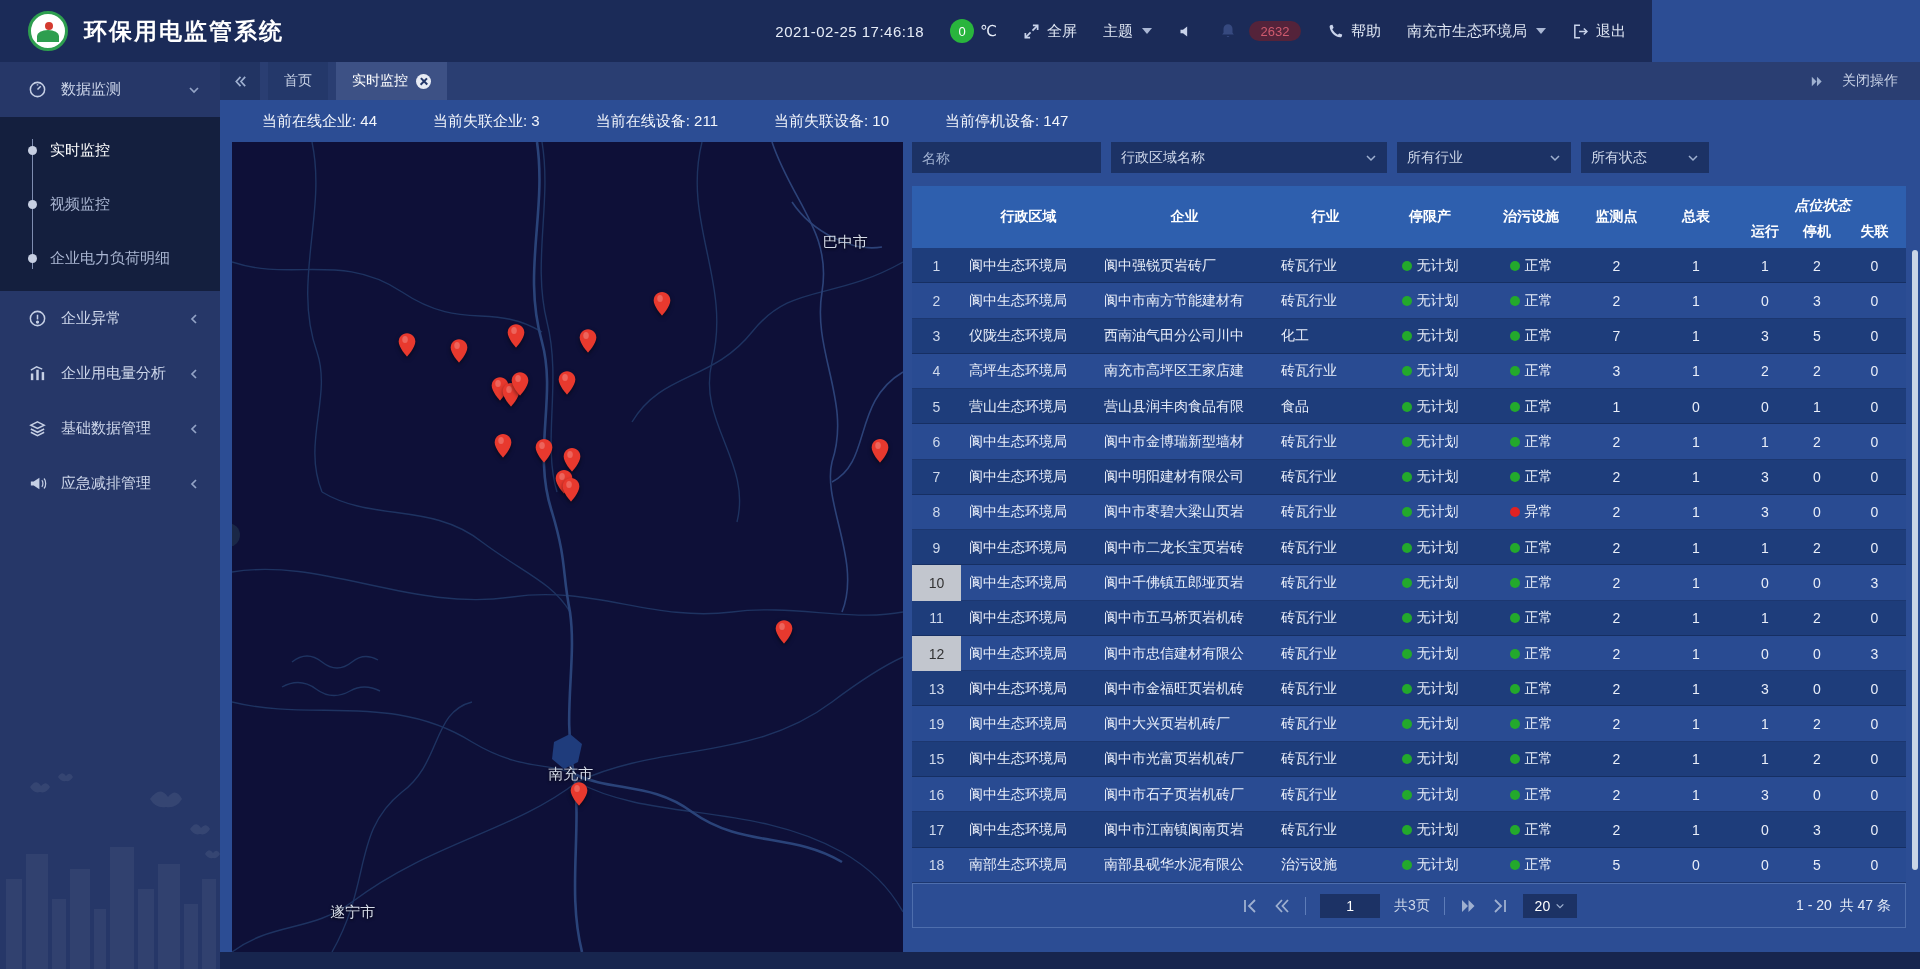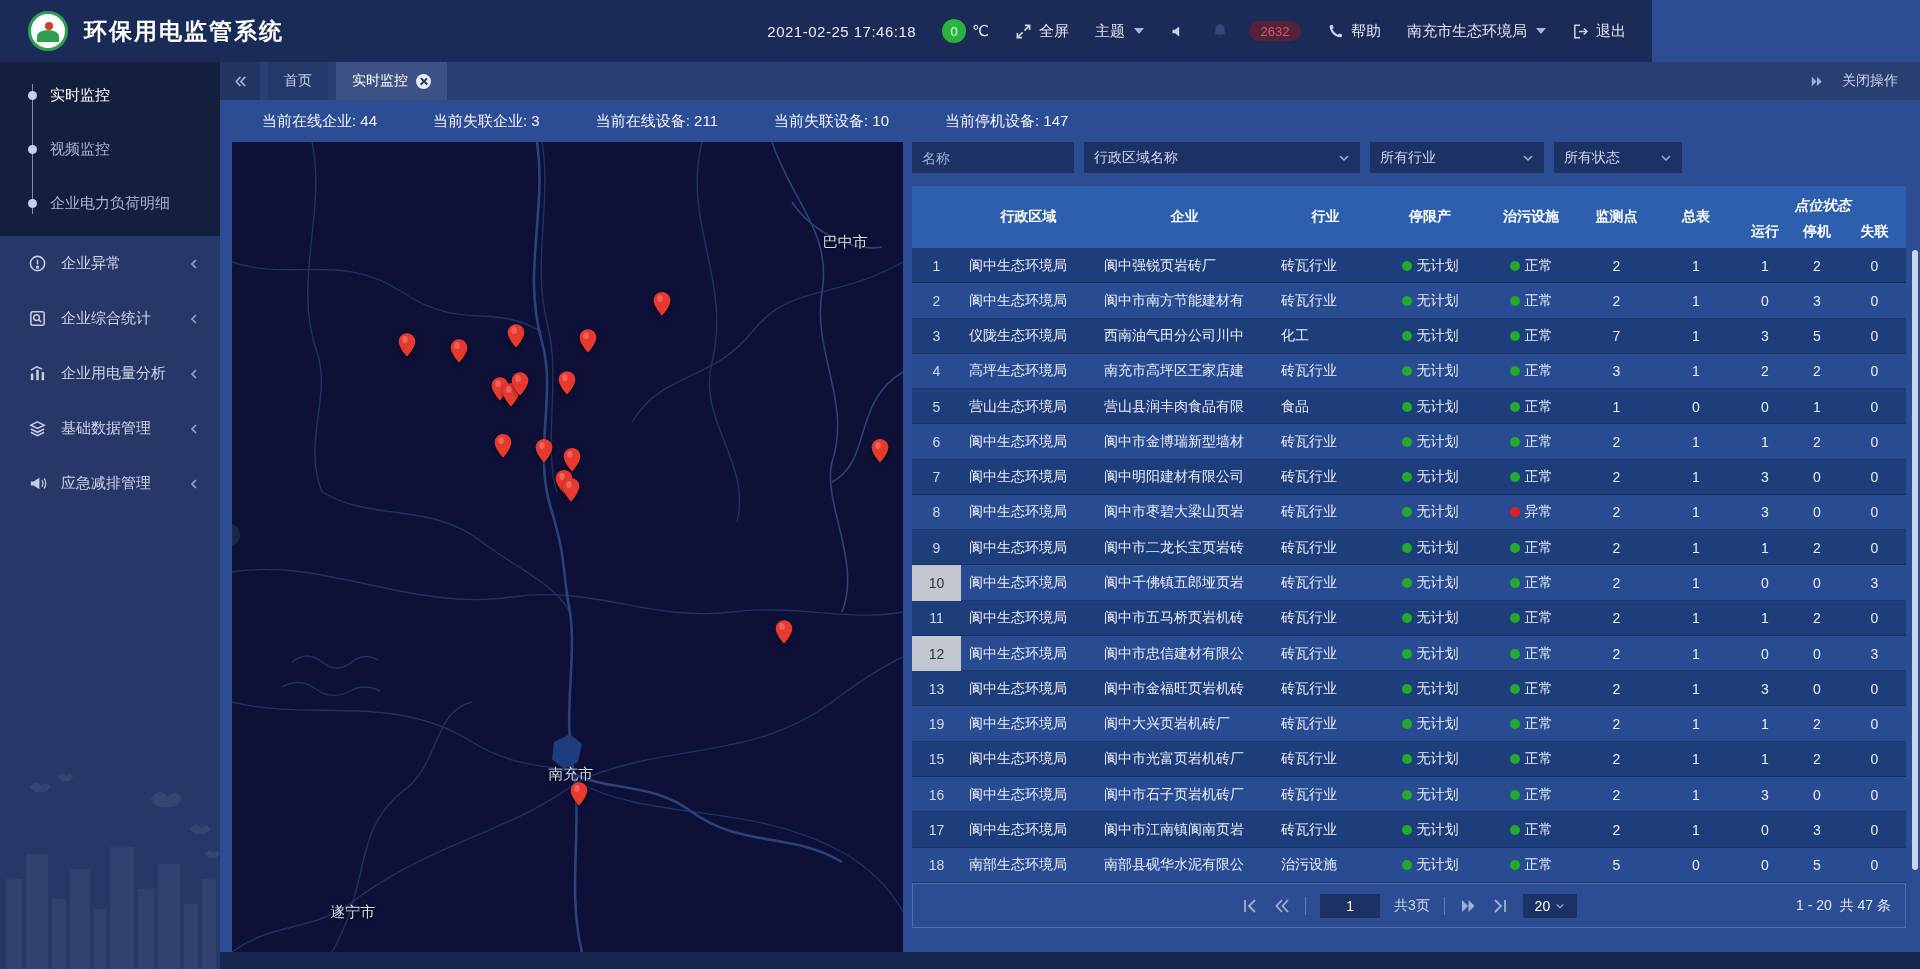--- a/index.html
+++ b/index.html
@@ -14,21 +14,21 @@
   .logo .hill { position:absolute; left:6px; top:16px; width:22px; height:12px; border-radius:50% 50% 0 0; background:#2e9e4f; }
   .app-title { font-size:23px; font-weight:bold; color:#ffffff; letter-spacing:2px; margin-left:16px; }
   .header-right { margin-left:auto; display:flex; align-items:center; gap:26px; margin-right:26px; font-size:15px; }
   .datetime { letter-spacing:.5px; }
   .temp { display:flex; align-items:center; gap:6px; }
   .temp-circle { width:24px; height:24px; border-radius:50%; background:#29b53d; color:#fff; font-size:13px; display:flex; align-items:center; justify-content:center; }
   .hbtn { display:flex; align-items:center; gap:7px; cursor:pointer; color:#dfe6f3; }
   .hicon { width:17px; height:17px; color:#c9d3ea; }
   .hicon svg { width:100%; height:100%; display:block; }
   .caret-down { width:0; height:0; border-left:5px solid transparent; border-right:5px solid transparent; border-top:6px solid #aab7d4; margin-left:2px; }
-  .bell-wrap { display:flex; align-items:center; gap:20px; }
+  .bell-wrap { display:flex; align-items:center; gap:12px; }
   .bell { width:18px; height:18px; color:#36497f; }
   .badge { min-width:52px; height:20px; border-radius:10px; background:#54233a; color:#cf5a6e; font-size:13px; display:flex; align-items:center; justify-content:center; padding:0 8px; }
 
   
   .sidebar { position:absolute; left:0; top:62px; width:220px; height:907px; background:#263768; overflow:hidden; z-index:4; }
   .menu-item { height:55px; display:flex; align-items:center; padding:0 20px 0 28px; color:#cdd6ea; font-size:15px; cursor:pointer; position:relative; }
   .menu-item .micon { width:19px; height:19px; margin-right:14px; color:#c6d0e5; flex:0 0 auto; }
   .menu-item .micon svg { width:100%; height:100%; display:block; }
   .menu-item .chev { margin-left:auto; width:12px; height:12px; color:#93a3c6; }
   .menu-item .chev svg { width:100%; height:100%; display:block; }
@@ -64,21 +64,21 @@
   .map svg.roads { position:absolute; inset:0; }
   .map-label { position:absolute; transform:translate(-50%,-50%); color:#d6dce8; font-size:15px; text-shadow:0 1px 3px rgba(0,0,0,.8); white-space:nowrap; }
   .pin { position:absolute; width:19px; height:26px; transform:translate(-50%,-100%); }
   .pin svg { width:100%; height:100%; display:block; filter:drop-shadow(0 2px 2px rgba(0,0,0,.5)); }
   .map-handle { position:absolute; left:-16px; top:381px; width:24px; height:24px; border-radius:50%; background:#1a2746; display:flex; align-items:center; justify-content:center; cursor:pointer; z-index:2; }
   .map-handle svg { width:10px; height:10px; color:#cfd8ea; }
 
   
   .panel { position:absolute; left:692px; top:42px; width:994px; }
   .filters { display:flex; gap:10px; height:31px; }
-  .f-input { width:162px; background:#1c3265; border:none; outline:none; color:#dfe6f3; font-size:14px; padding:0 10px; }
+  .f-input { width:189px; background:#1c3265; border:none; outline:none; color:#dfe6f3; font-size:14px; padding:0 10px; }
   .f-input::placeholder { color:#9fb0d0; }
   .f-select { background:#1c3265; color:#cfd8ea; font-size:14px; display:flex; align-items:center; padding:0 10px; cursor:pointer; }
   .f-select .sel-label { flex:1; }
   .f-select svg { width:12px; height:12px; color:#9fb0d0; }
   .w-region { width:276px; } .w-industry { width:174px; } .w-status { width:128px; }
 
   .grid-cols { display:grid; grid-template-columns:49px 135px 177px 105px 104px 98px 73px 86px 52px 52px 63px; }
   .thead { margin-top:13px; height:62px; background:#2e5fae; color:#fff; font-size:14px; font-weight:600; grid-template-rows:30px 32px; }
   .th { grid-row:1 / 3; display:flex; align-items:center; justify-content:center;font-family:Liberation Mono, monospace; }
   .th-group { grid-column:9 / 12; grid-row:1; display:flex; align-items:flex-end; justify-content:center; font-style:italic; padding-bottom:1px; }
@@ -168,20 +168,35 @@
               <path d="M12.5 5.8L15.8 9l-3.3 3.2"></path>
             </svg>
           </span>
         <span>退出</span>
       </span>
     </div>
   </header>
 
   <aside class="sidebar">
     <nav id="side-menu">
+        <div class="menu-item">
+          <span class="micon">
+            <svg viewBox="0 0 20 20" fill="none" stroke="currentColor" stroke-width="1.6">
+              <circle cx="10" cy="10" r="7.5"></circle>
+              <path d="M10 10l3.4-3.4"></path>
+              <path d="M10 4.5v1.3"></path>
+            </svg>
+          </span>
+          <span>数据监测</span>
+          <span class="chev">
+            <svg viewBox="0 0 12 12" fill="none" stroke="currentColor" stroke-width="1.7">
+              <path d="M2 4l4 4 4-4"></path>
+            </svg>
+          </span>
+        </div>
         <div class="submenu">
           <div class="sub-item active">
             <span class="dot"></span>
             <span>实时监控</span>
           </div>
           <div class="sub-item">
             <span class="dot"></span>
             <span>视频监控</span>
           </div>
           <div class="sub-item">
@@ -191,35 +206,20 @@
         </div>
         <div class="menu-item">
           <span class="micon">
             <svg viewBox="0 0 20 20" fill="none" stroke="currentColor" stroke-width="1.6">
               <circle cx="10" cy="10" r="7.5"></circle>
               <path d="M10 6v5"></path>
               <circle cx="10" cy="13.8" r=".9" fill="currentColor"></circle>
             </svg>
           </span>
           <span>企业异常</span>
-          <span class="chev">
-            <svg viewBox="0 0 12 12" fill="none" stroke="currentColor" stroke-width="1.7">
-              <path d="M8 2L4 6l4 4"></path>
-            </svg>
-          </span>
-        </div>
-        <div class="menu-item">
-          <span class="micon">
-            <svg viewBox="0 0 20 20" fill="none" stroke="currentColor" stroke-width="1.6">
-              <rect x="3" y="3" width="14" height="14" rx="2"></rect>
-              <circle cx="9" cy="9" r="3"></circle>
-              <path d="M11.3 11.3L14 14"></path>
-            </svg>
-          </span>
-          <span>企业综合统计</span>
           <span class="chev">
             <svg viewBox="0 0 12 12" fill="none" stroke="currentColor" stroke-width="1.7">
               <path d="M8 2L4 6l4 4"></path>
             </svg>
           </span>
         </div>
         <div class="menu-item">
           <span class="micon">
             <svg viewBox="0 0 20 20" fill="currentColor">
               <rect x="3" y="10" width="2.6" height="7"></rect>

